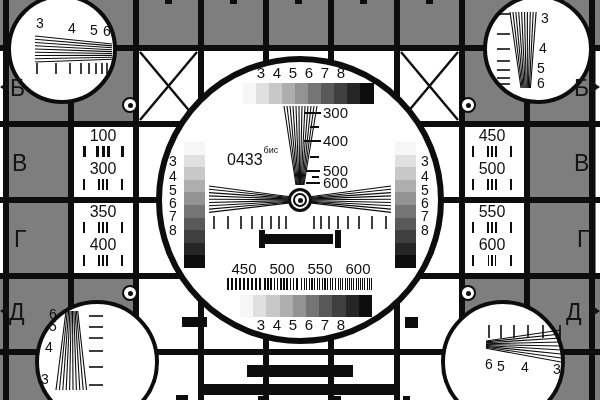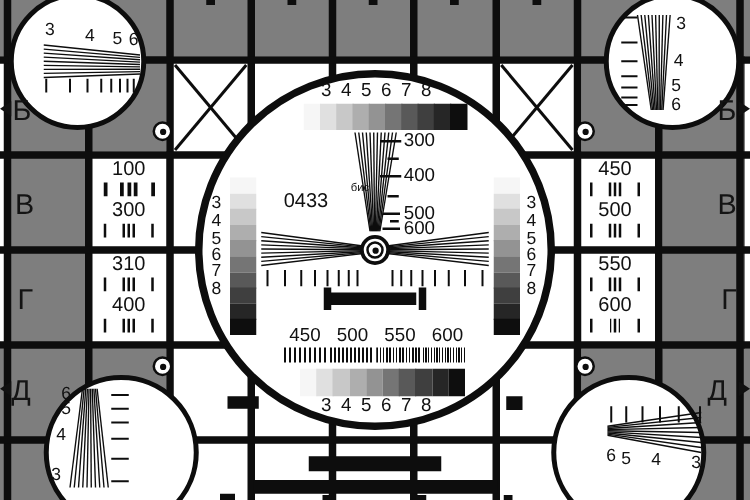--- a/index.html
+++ b/index.html
@@ -8,21 +8,21 @@
   #card, #card *{box-sizing:border-box;}
   .shape{position:absolute;}
   .circle{position:absolute;border-radius:50%;border-style:solid;}
   .txt{position:absolute;color:#111;white-space:nowrap;line-height:1;}
   .ctr{transform:translateX(-50%);}
   .letter{font-size:23px;color:#141414;}
   .tri{position:absolute;width:0;height:0;border-top:6px solid transparent;border-bottom:6px solid transparent;}
   .tri-left{border-right:9px solid #111;}
   .tri-right{border-left:9px solid #111;}
   svg.layer{position:absolute;left:0;top:0;}
-  sup.small{font-size:9px;position:relative;top:-6px;left:18px;text-align:right;}
+  sup.small{font-size:9px;position:relative;top:-6px;left:1px;text-align:right;}
   #title{letter-spacing:1px;}
 </style>
 </head>
 <body>
 
 <div id="card" style="background: rgb(126, 126, 126);">
 
   <div id="bg-layer">
       <div class="shape" style="left: 133px; top: 45px; width: 332px; height: 310px; background: rgb(255, 255, 255);"></div>
       <div class="shape" style="left: 68px; top: 121px; width: 71px; height: 158px; background: rgb(255, 255, 255);"></div>
@@ -310,21 +310,21 @@
   <span class="txt letter" style="left:14px;top:228px;">Г</span>
   <span class="txt letter" style="left:577px;top:228px;">Г</span>
 
   <span class="txt letter" style="left:9px;top:301px;">Д</span>
   <span class="tri tri-left" style="left:0;top:305px;"></span>
   <span class="txt letter" style="left:566px;top:301px;">Д</span>
   <span class="tri tri-right" style="left:591px;top:305px;"></span>
 
 <span class="txt ctr" style="left: 103px; top: 128px; font-size: 16px;">100</span>
     <span class="txt ctr" style="left: 103px; top: 161px; font-size: 16px;">300</span>
-    <span class="txt ctr" style="left: 103px; top: 204px; font-size: 16px;">310</span>
+    <span class="txt ctr" style="left: 103px; top: 204px; font-size: 16px;">350</span>
     <span class="txt ctr" style="left: 103px; top: 237px; font-size: 16px;">400</span>
     <span class="txt ctr" style="left: 492px; top: 128px; font-size: 16px;">450</span>
     <span class="txt ctr" style="left: 492px; top: 161px; font-size: 16px;">500</span>
     <span class="txt ctr" style="left: 492px; top: 204px; font-size: 16px;">550</span>
     <span class="txt ctr" style="left: 492px; top: 237px; font-size: 16px;">600</span>
     <span class="txt ctr" style="left: 261px; top: 65px; font-size: 15px;">3</span>
     <span class="txt ctr" style="left: 261px; top: 317px; font-size: 15px;">3</span>
     <span class="txt ctr" style="left: 277px; top: 65px; font-size: 15px;">4</span>
     <span class="txt ctr" style="left: 277px; top: 317px; font-size: 15px;">4</span>
     <span class="txt ctr" style="left: 293px; top: 65px; font-size: 15px;">5</span>

